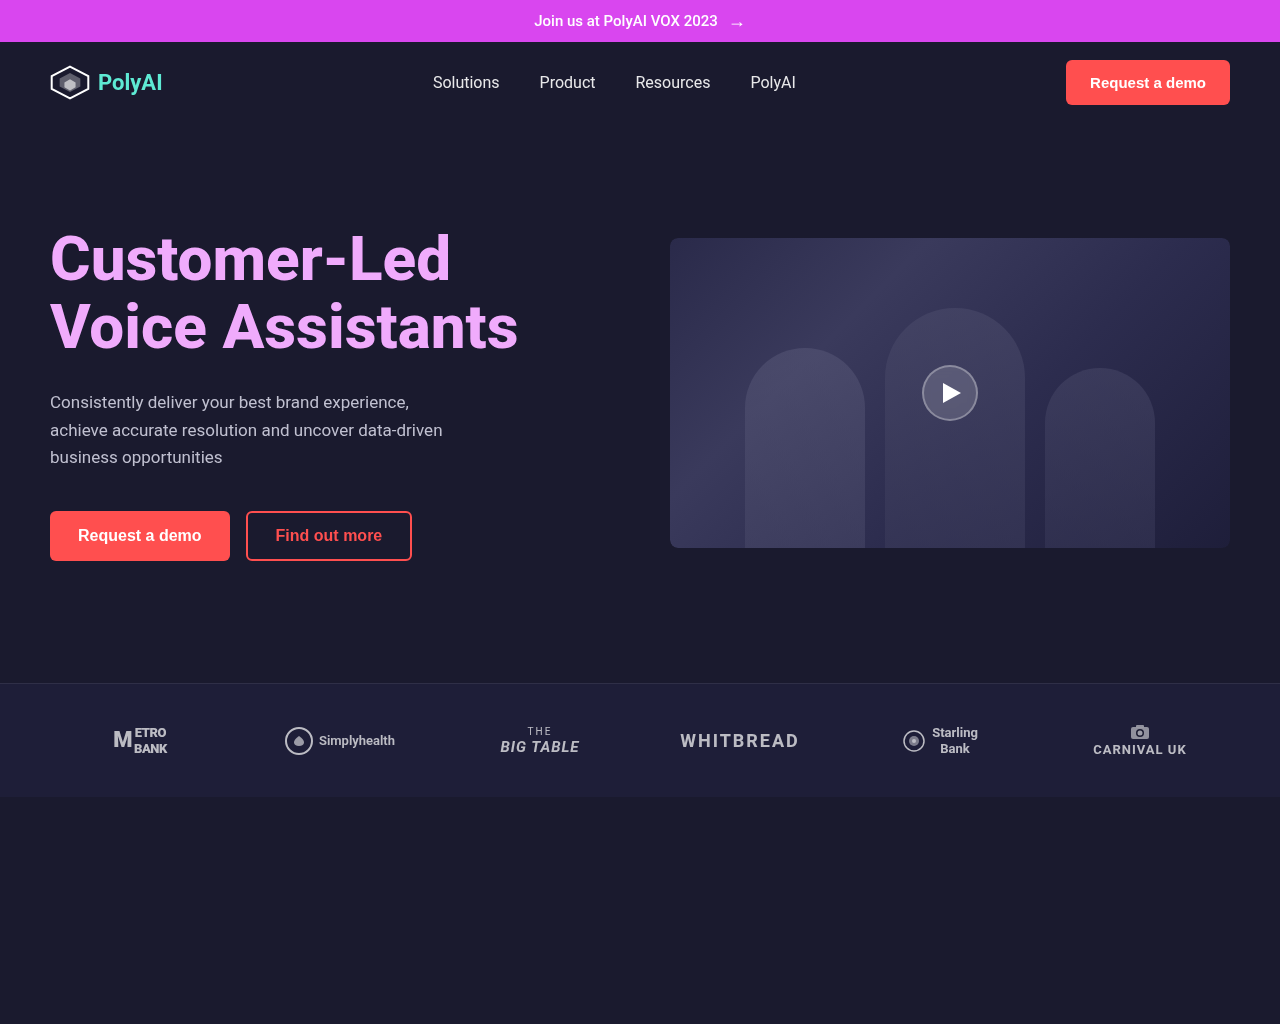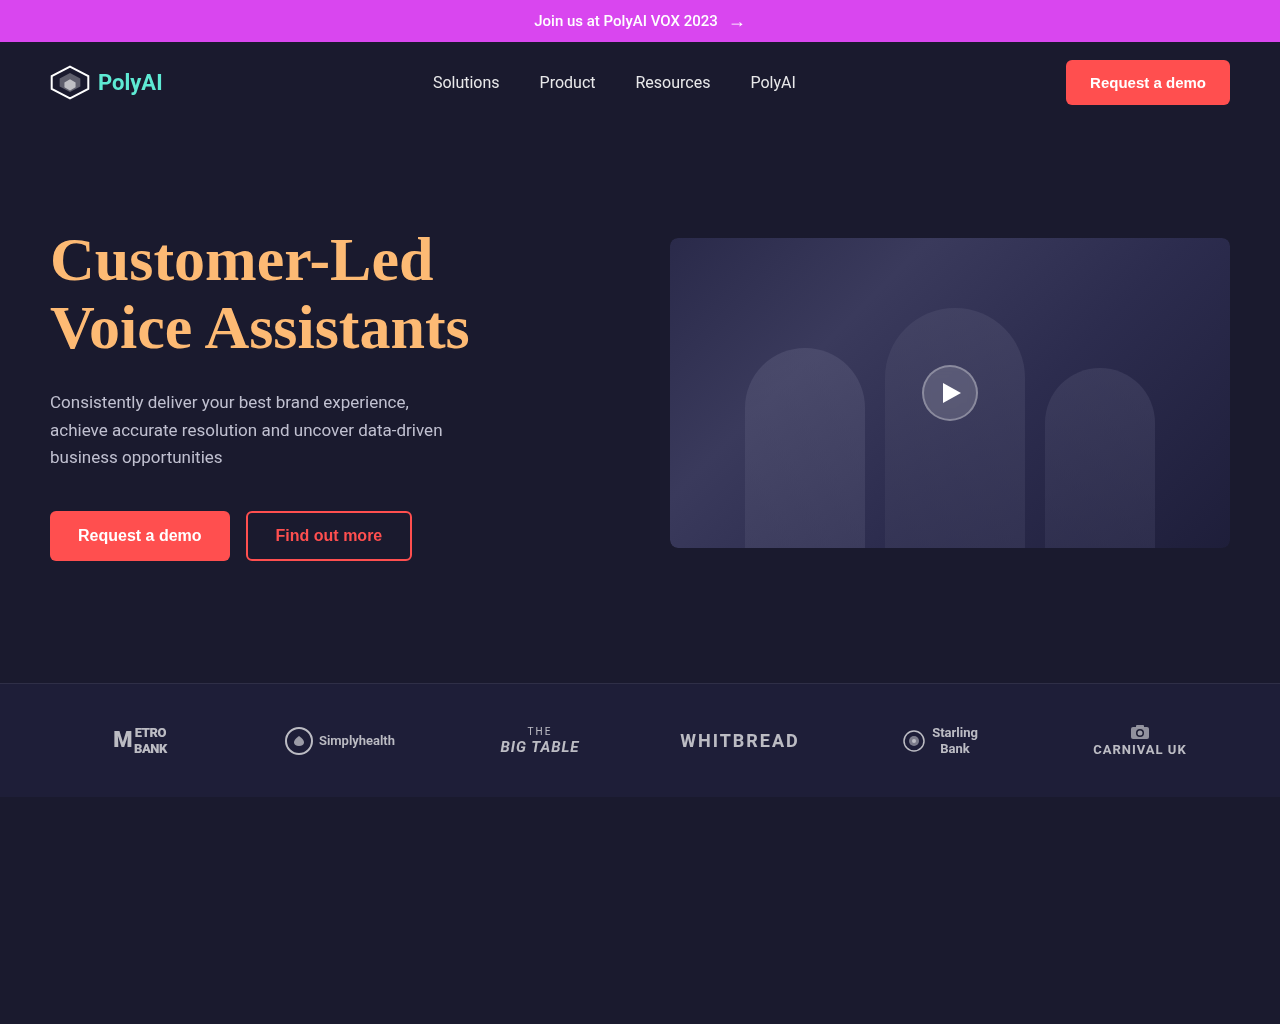--- a/index.html
+++ b/index.html
@@ -95,23 +95,22 @@
 
     .hero-content {
       flex: 0 0 48%;
       max-width: 520px;
     }
 
     .hero-title {
       font-size: 62px;
       font-weight: 800;
       line-height: 1.1;
-      color: #fdba74;
+      color: #f0abfc;
       margin-bottom: 28px;
-      font-family: Liberation Serif, serif;
     }
 
     .hero-description {
       font-size: 17px;
       line-height: 1.6;
       color: #c0c0d0;
       margin-bottom: 40px;
       max-width: 420px;
     }
 

